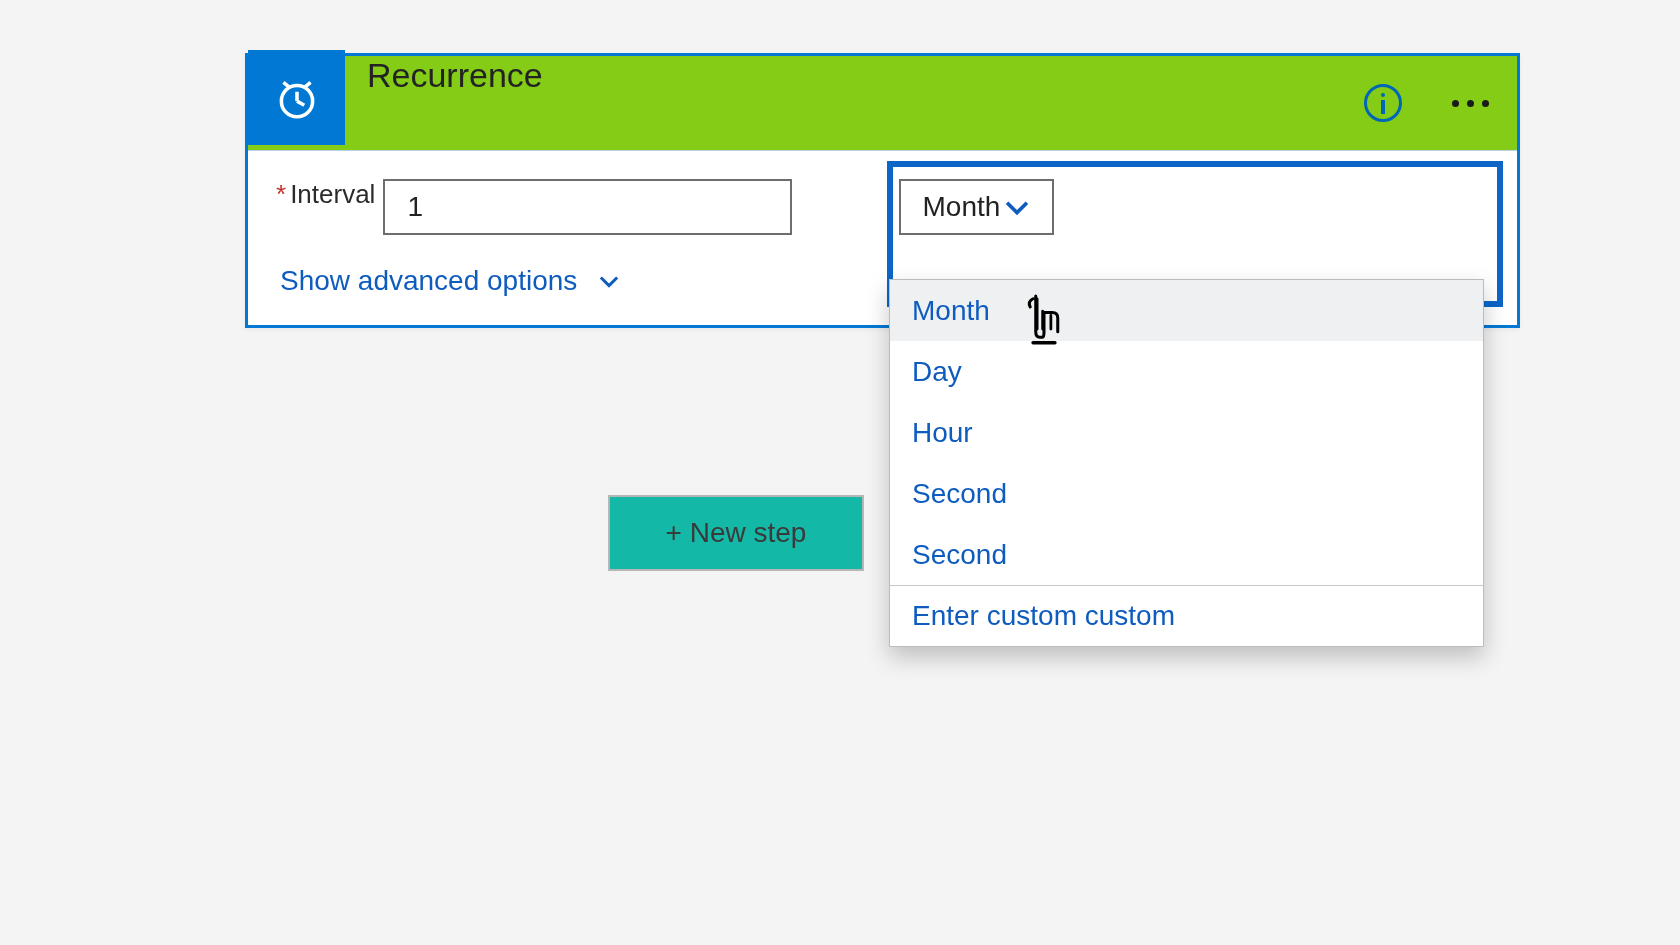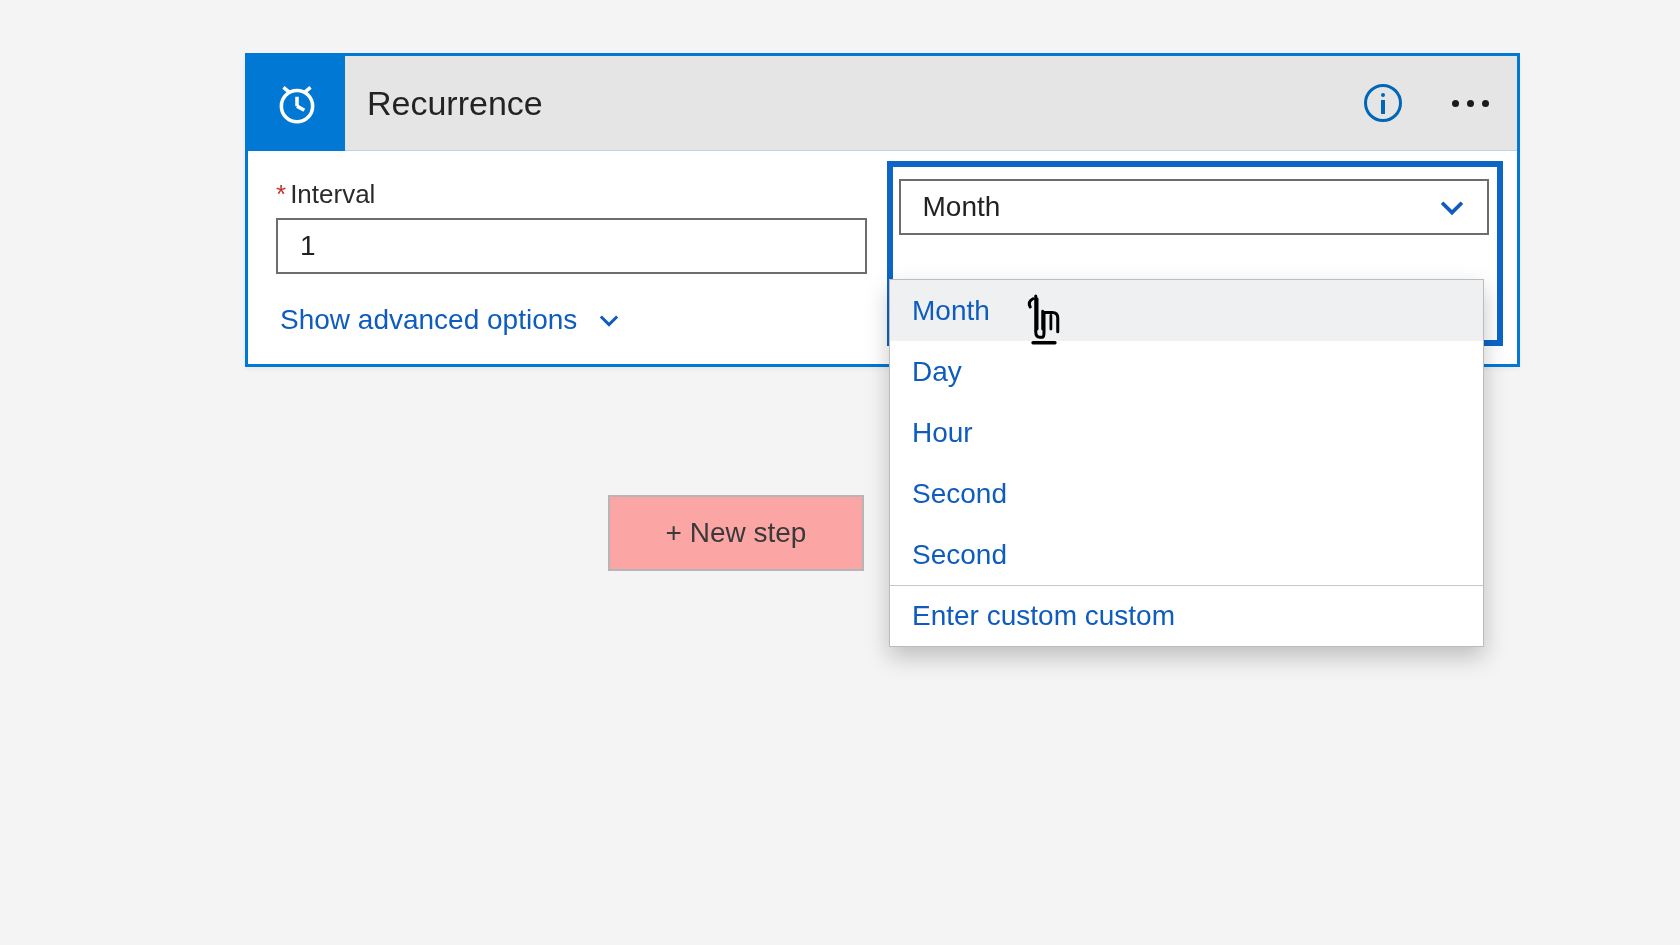--- a/index.html
+++ b/index.html
@@ -17,23 +17,22 @@
       top: 53px;
       width: 1275px;
       border: 3px solid #0078d4;
       background: #ffffff;
       box-shadow: 0 2px 4px rgba(0,0,0,.05);
     }
 
     
     .titlebar {
       display: flex;
-      align-items: center;
       height: 95px;
-      background: #e5e5e5;
+      background: #84cc16;
       border-bottom: 1px solid #bcd0e8;
     }
     .title-icon-box {
       width: 97px;
       height: 95px;
       background: #0078d4;
       display: flex;
       align-items: center;
       justify-content: center;
       margin-top: -6px;
@@ -79,21 +78,21 @@
       padding: 28px 28px 22px 28px;
       gap: 30px;
     }
     .row {
       display: flex;
       gap: 32px;
     }
     .field {
       flex: 1;
       display: flex;
-      flex-direction: column;
+      flex-direction: row;
       gap: 8px;
       position: relative;
     }
     .field-label {
       font-size: 26px;
       color: #2b2b2b;
     }
     .req { color: #c33329; margin-right: 4px;}
     .input {
       height: 56px;
@@ -155,21 +154,21 @@
     .adv-link svg{ width:28px;height:28px;}
 
     
     .newstep {
       position: absolute;
       left: 608px;
       top: 495px;
       width: 256px;
       height: 76px;
       border: 2px solid #b6b6b6;
-      background: #fca5a5;
+      background: #14b8a6;
       display: flex;
       align-items: center;
       justify-content: center;
       font-size: 28px;
       color: #3a3a3a;
     }
 
     
     .cursor {
       position: absolute;

